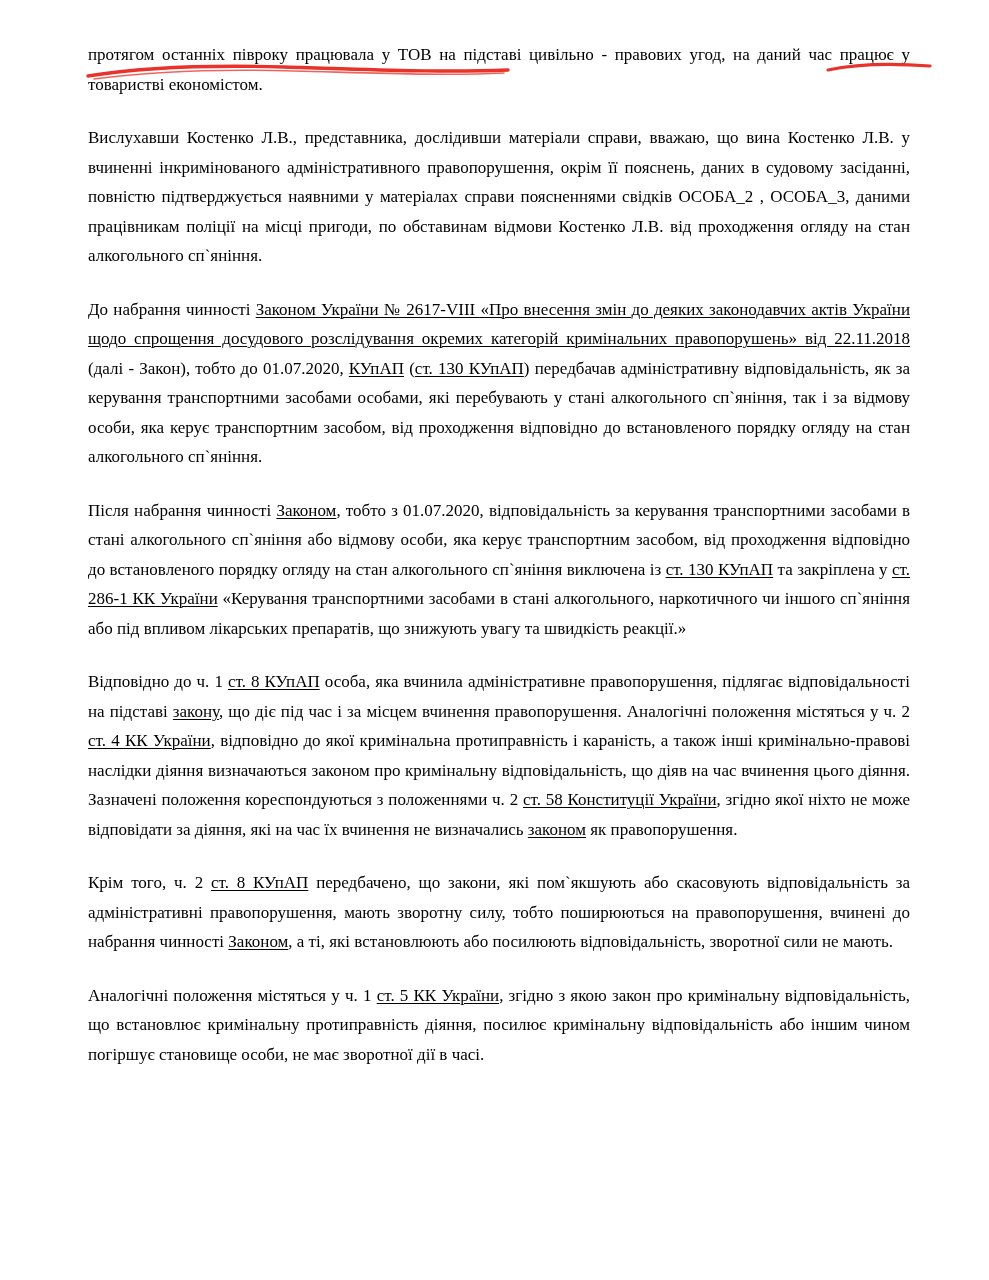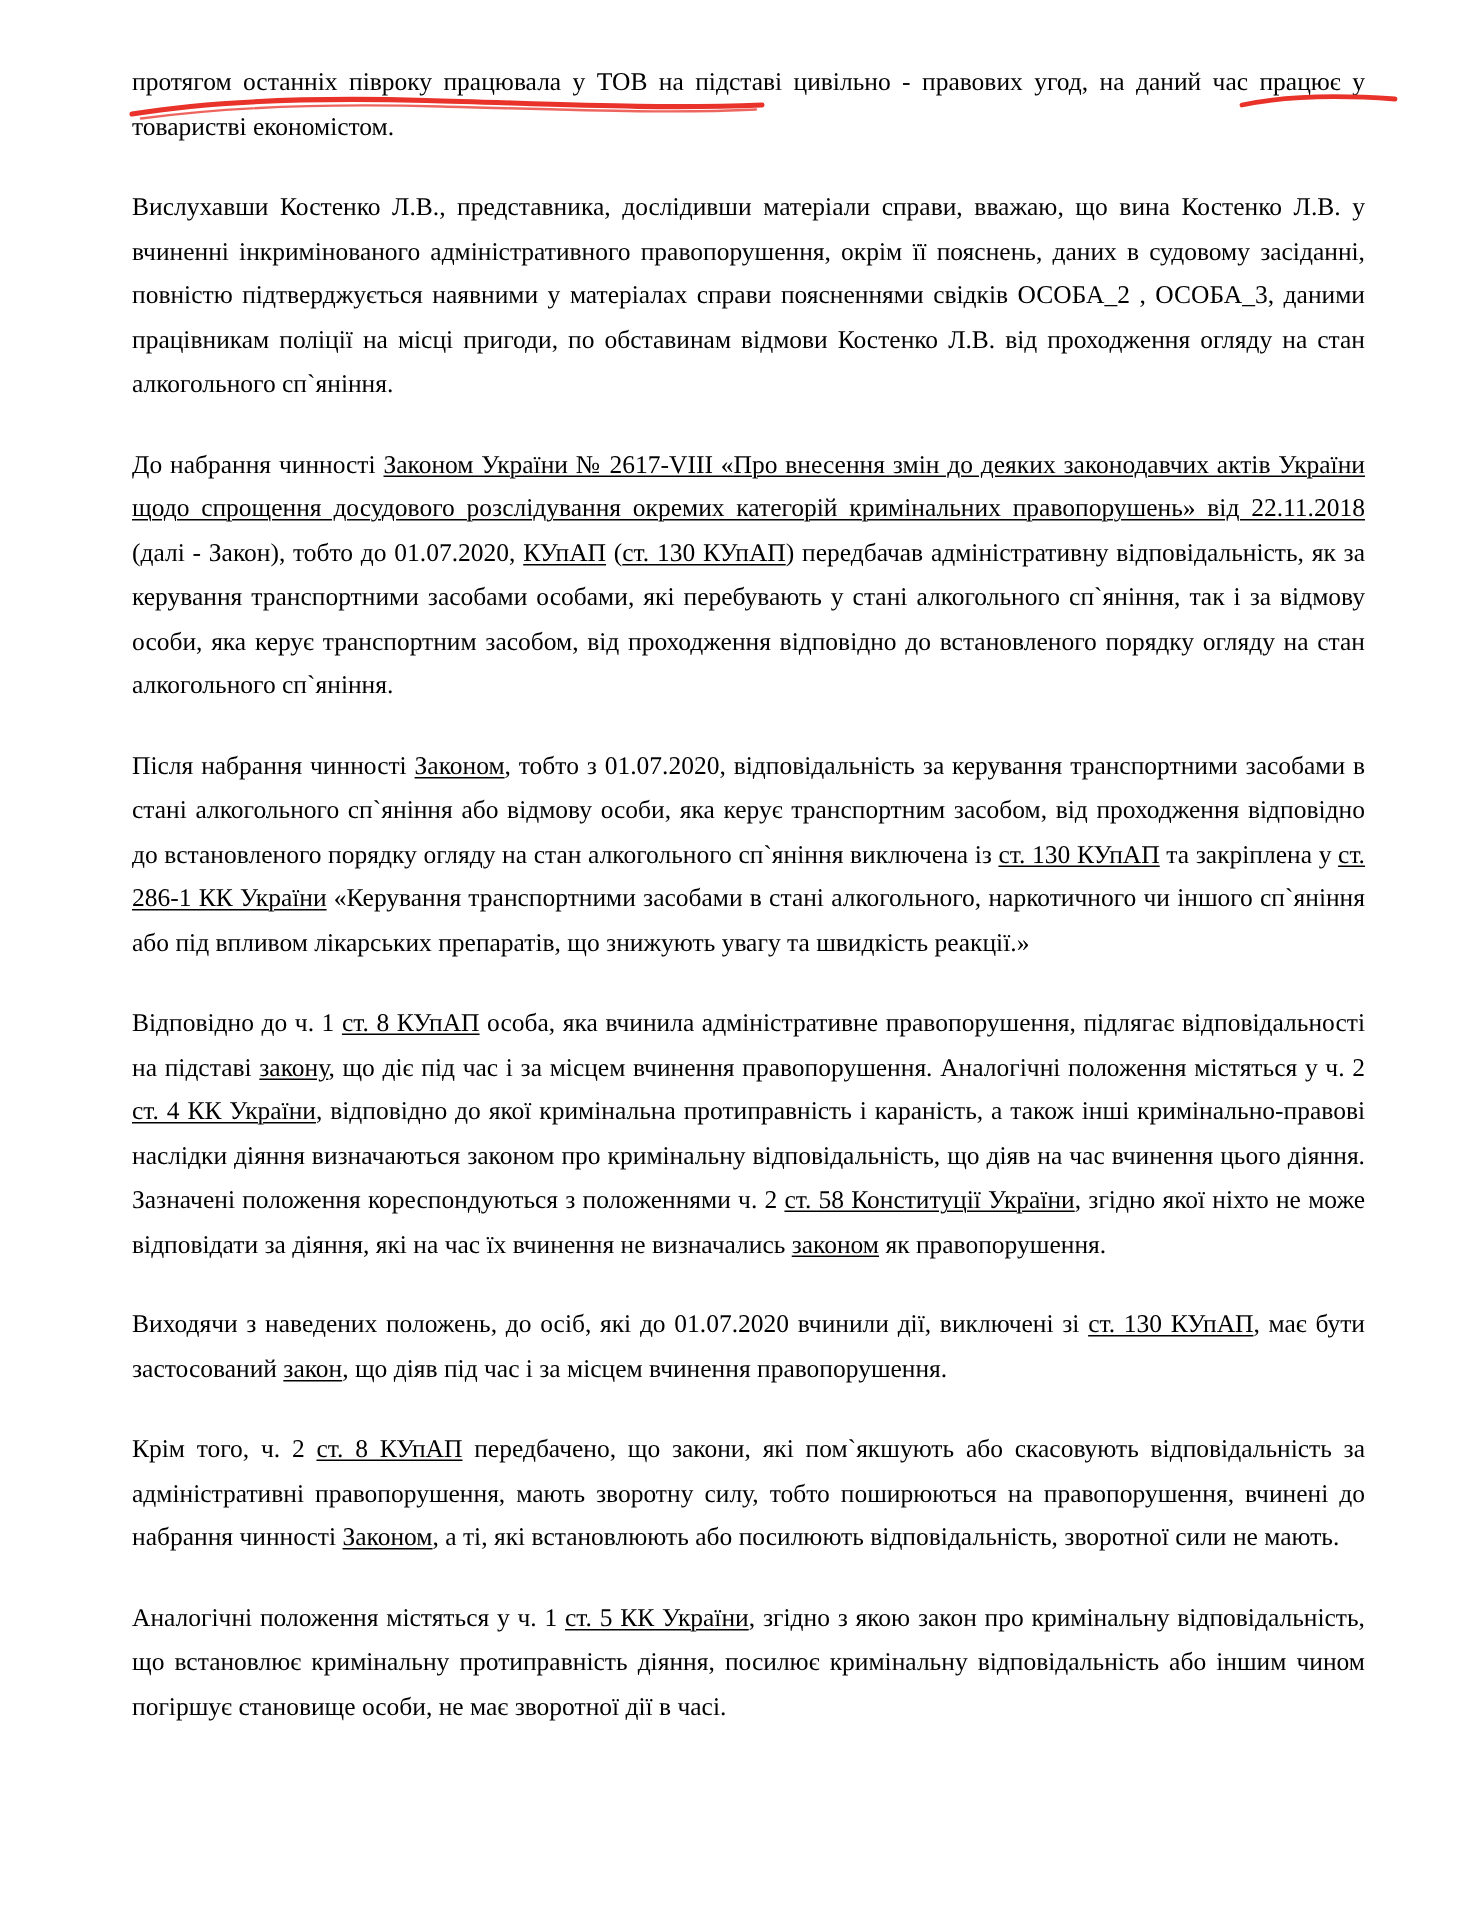--- a/index.html
+++ b/index.html
@@ -66,21 +66,20 @@
     <p class="para">протягом останніх півроку працювала у ТОВ на підставі цивільно - правових угод, на даний час працює у товаристві економістом.</p>
 
     <p class="para">Вислухавши Костенко Л.В., представника, дослідивши матеріали справи, вважаю, що вина Костенко Л.В. у вчиненні інкримінованого адміністративного правопорушення, окрім її пояснень, даних в судовому засіданні, повністю підтверджується наявними у матеріалах справи поясненнями свідків  ОСОБА_2 , ОСОБА_3, даними працівникам поліції на місці пригоди, по обставинам відмови Костенко Л.В. від проходження огляду на стан алкогольного сп`яніння.</p>
 
     <p class="para"><span>До набрання чинності </span><span class="u">Законом України № 2617-VIII «Про внесення змін до деяких законодавчих актів України щодо спрощення досудового розслідування окремих категорій кримінальних правопорушень» від 22.11.2018</span><span> (далі - Закон), тобто до 01.07.2020, </span><span class="u">КУпАП</span><span> (</span><span class="u">ст. 130 КУпАП</span><span>) передбачав адміністративну відповідальність, як за керування транспортними засобами особами, які перебувають у стані алкогольного сп`яніння, так і за відмову особи, яка керує транспортним засобом, від проходження відповідно до встановленого порядку огляду на стан алкогольного сп`яніння.</span></p>
 
     <p class="para"><span>Після набрання чинності </span><span class="u">Законом</span><span>, тобто з 01.07.2020, відповідальність за керування транспортними засобами в стані алкогольного сп`яніння або відмову особи, яка керує транспортним засобом, від проходження відповідно до встановленого порядку огляду на стан алкогольного сп`яніння виключена із </span><span class="u">ст. 130 КУпАП</span><span> та закріплена у </span><span class="u">ст. 286-1 КК України</span><span> «Керування транспортними засобами в стані алкогольного, наркотичного чи іншого сп`яніння або під впливом лікарських препаратів, що знижують увагу та швидкість реакції.»</span></p>
 
     <p class="para"><span>Відповідно до ч. 1 </span><span class="u">ст. 8 КУпАП</span><span> особа, яка вчинила адміністративне правопорушення, підлягає відповідальності на підставі </span><span class="u">закону</span><span>, що діє під час і за місцем вчинення правопорушення. Аналогічні положення містяться у ч. 2 </span><span class="u">ст. 4 КК України</span><span>, відповідно до якої кримінальна протиправність і караність, а також інші кримінально-правові наслідки діяння визначаються законом про кримінальну відповідальність, що діяв на час вчинення цього діяння. Зазначені положення кореспондуються з положеннями ч. 2 </span><span class="u">ст. 58 Конституції України</span><span>, згідно якої ніхто не може відповідати за діяння, які на час їх вчинення не визначались </span><span class="u">законом</span><span> як правопорушення.</span></p>
 
-    <p class="para"><span>Виходячи з наведених положень, до осіб, які до 01.07.2020 вчинили дії, виключені зі </span><span class="u">ст. 130 КУпАП</span><span>, має бути застосований </span><span class="u">закон</span><span>, що діяв під час і за місцем вчинення правопорушення.</span></p>
 
     <p class="para"><span>Крім того, ч. 2 </span><span class="u">ст. 8 КУпАП</span><span> передбачено, що закони, які пом`якшують або скасовують відповідальність за адміністративні правопорушення, мають зворотну силу, тобто поширюються на правопорушення, вчинені до набрання чинності </span><span class="u">Законом</span><span>, а ті, які встановлюють або посилюють відповідальність, зворотної сили не мають.</span></p>
 
     <p class="para"><span>Аналогічні положення містяться у ч. 1 </span><span class="u">ст. 5 КК України</span><span>, згідно з якою закон про кримінальну відповідальність, що встановлює кримінальну протиправність діяння, посилює кримінальну відповідальність або іншим чином погіршує становище особи, не має зворотної дії в часі.</span></p>
 
   </div>
 
   <span class="redline redline-1">
     <svg width="430" height="26" viewBox="0 0 430 26" fill="none">
       <path d="M4 18 C 60 9, 130 7, 200 9 C 280 11, 350 15, 424 12" stroke="#e8322a" stroke-width="3.4" stroke-linecap="round" fill="none"></path>

